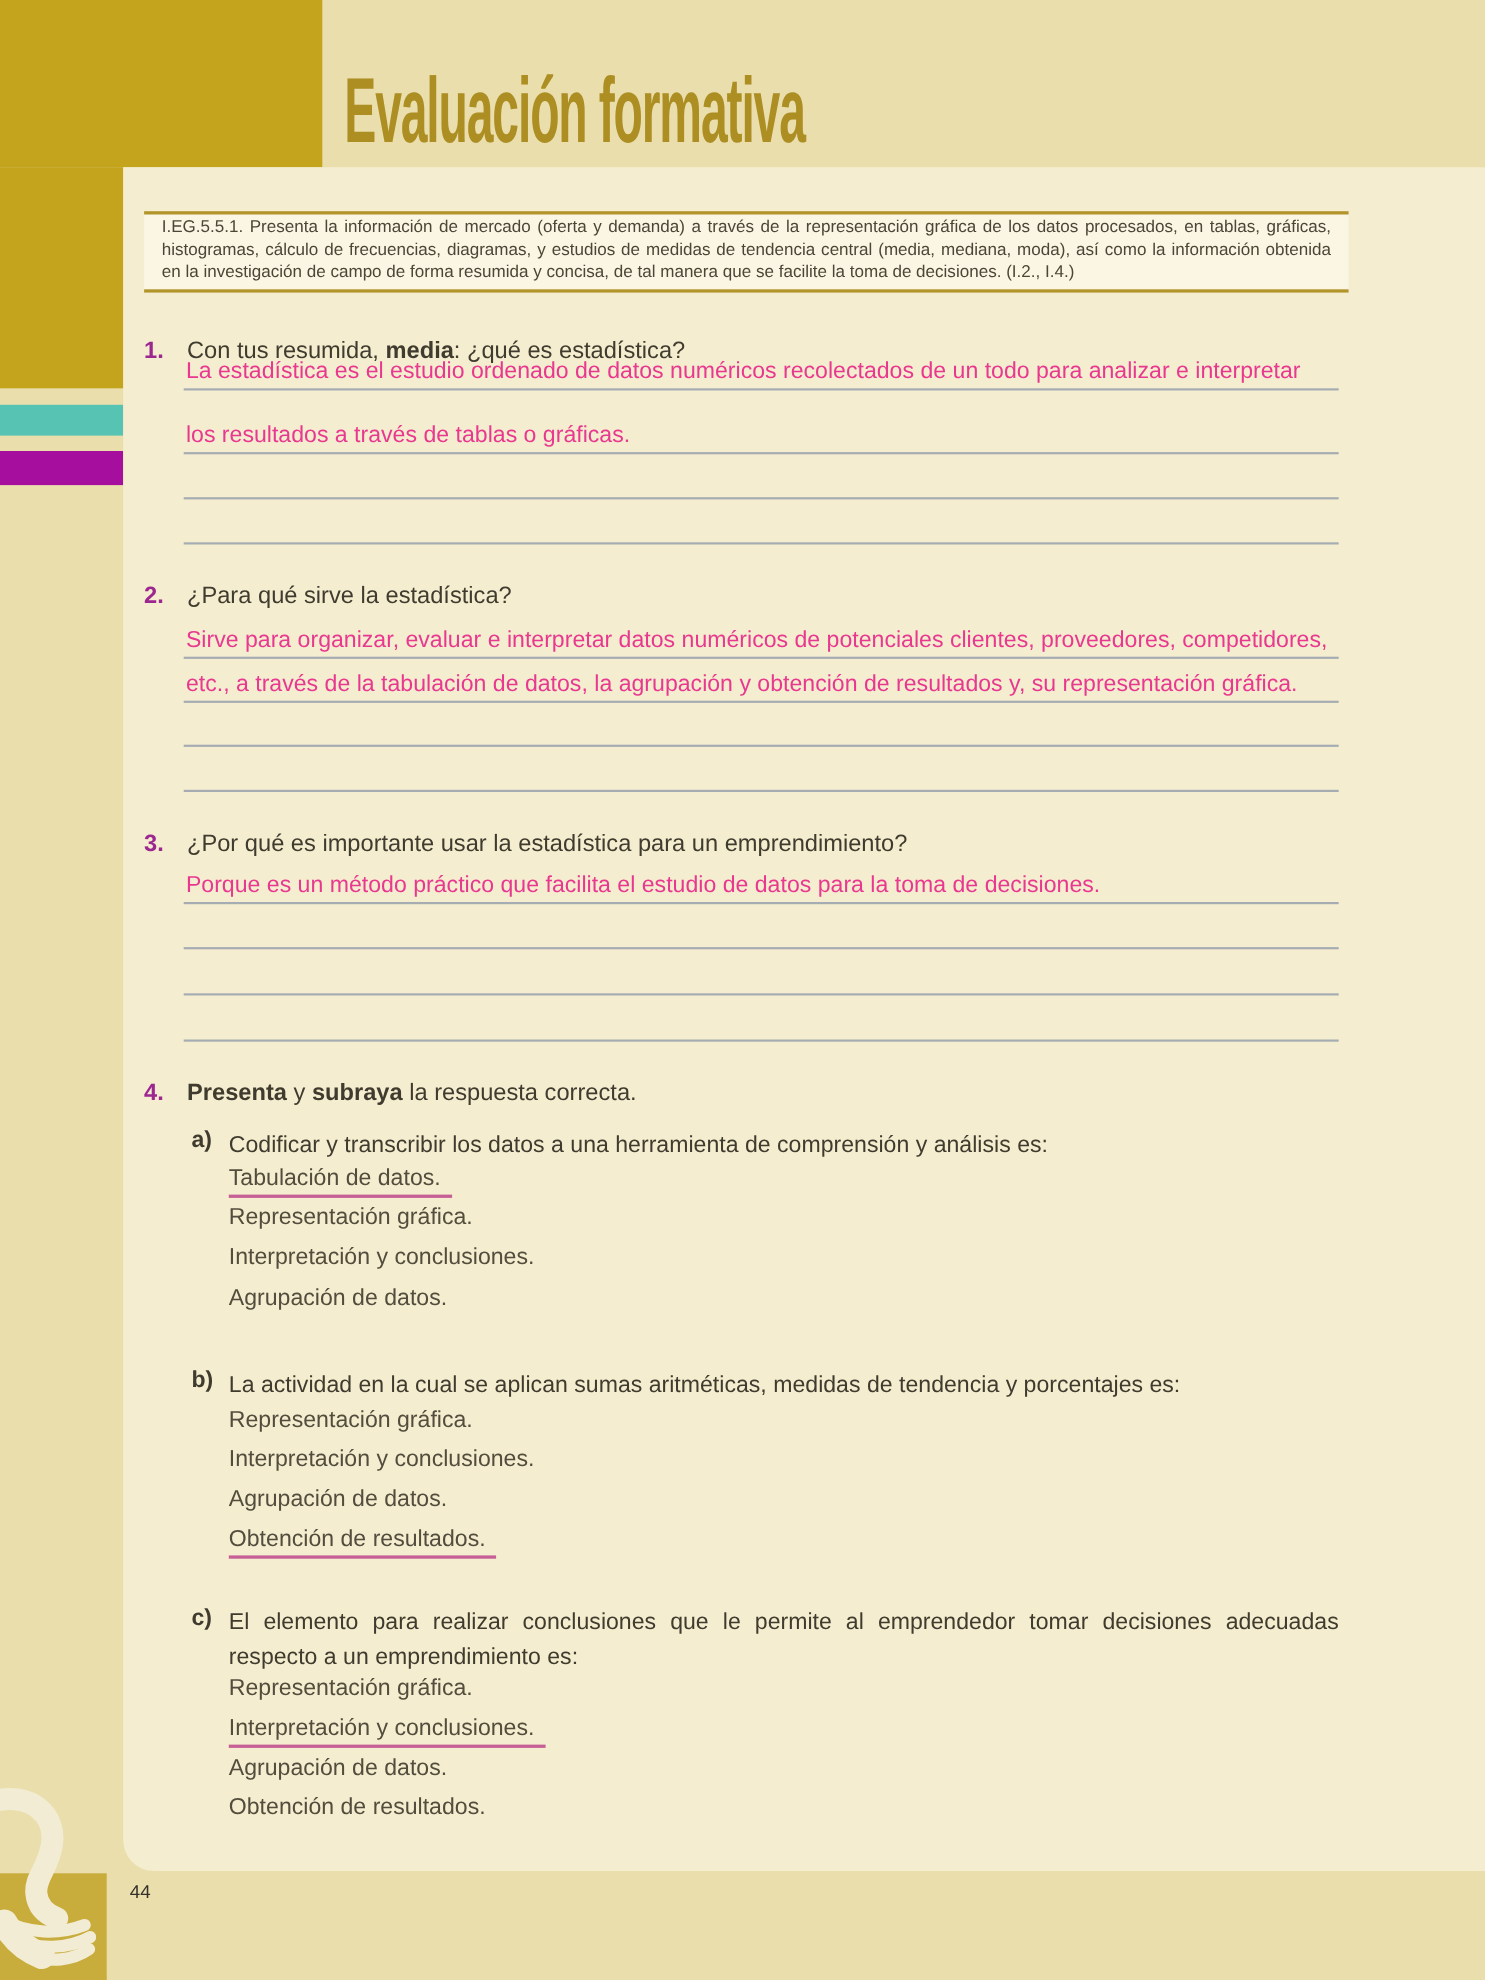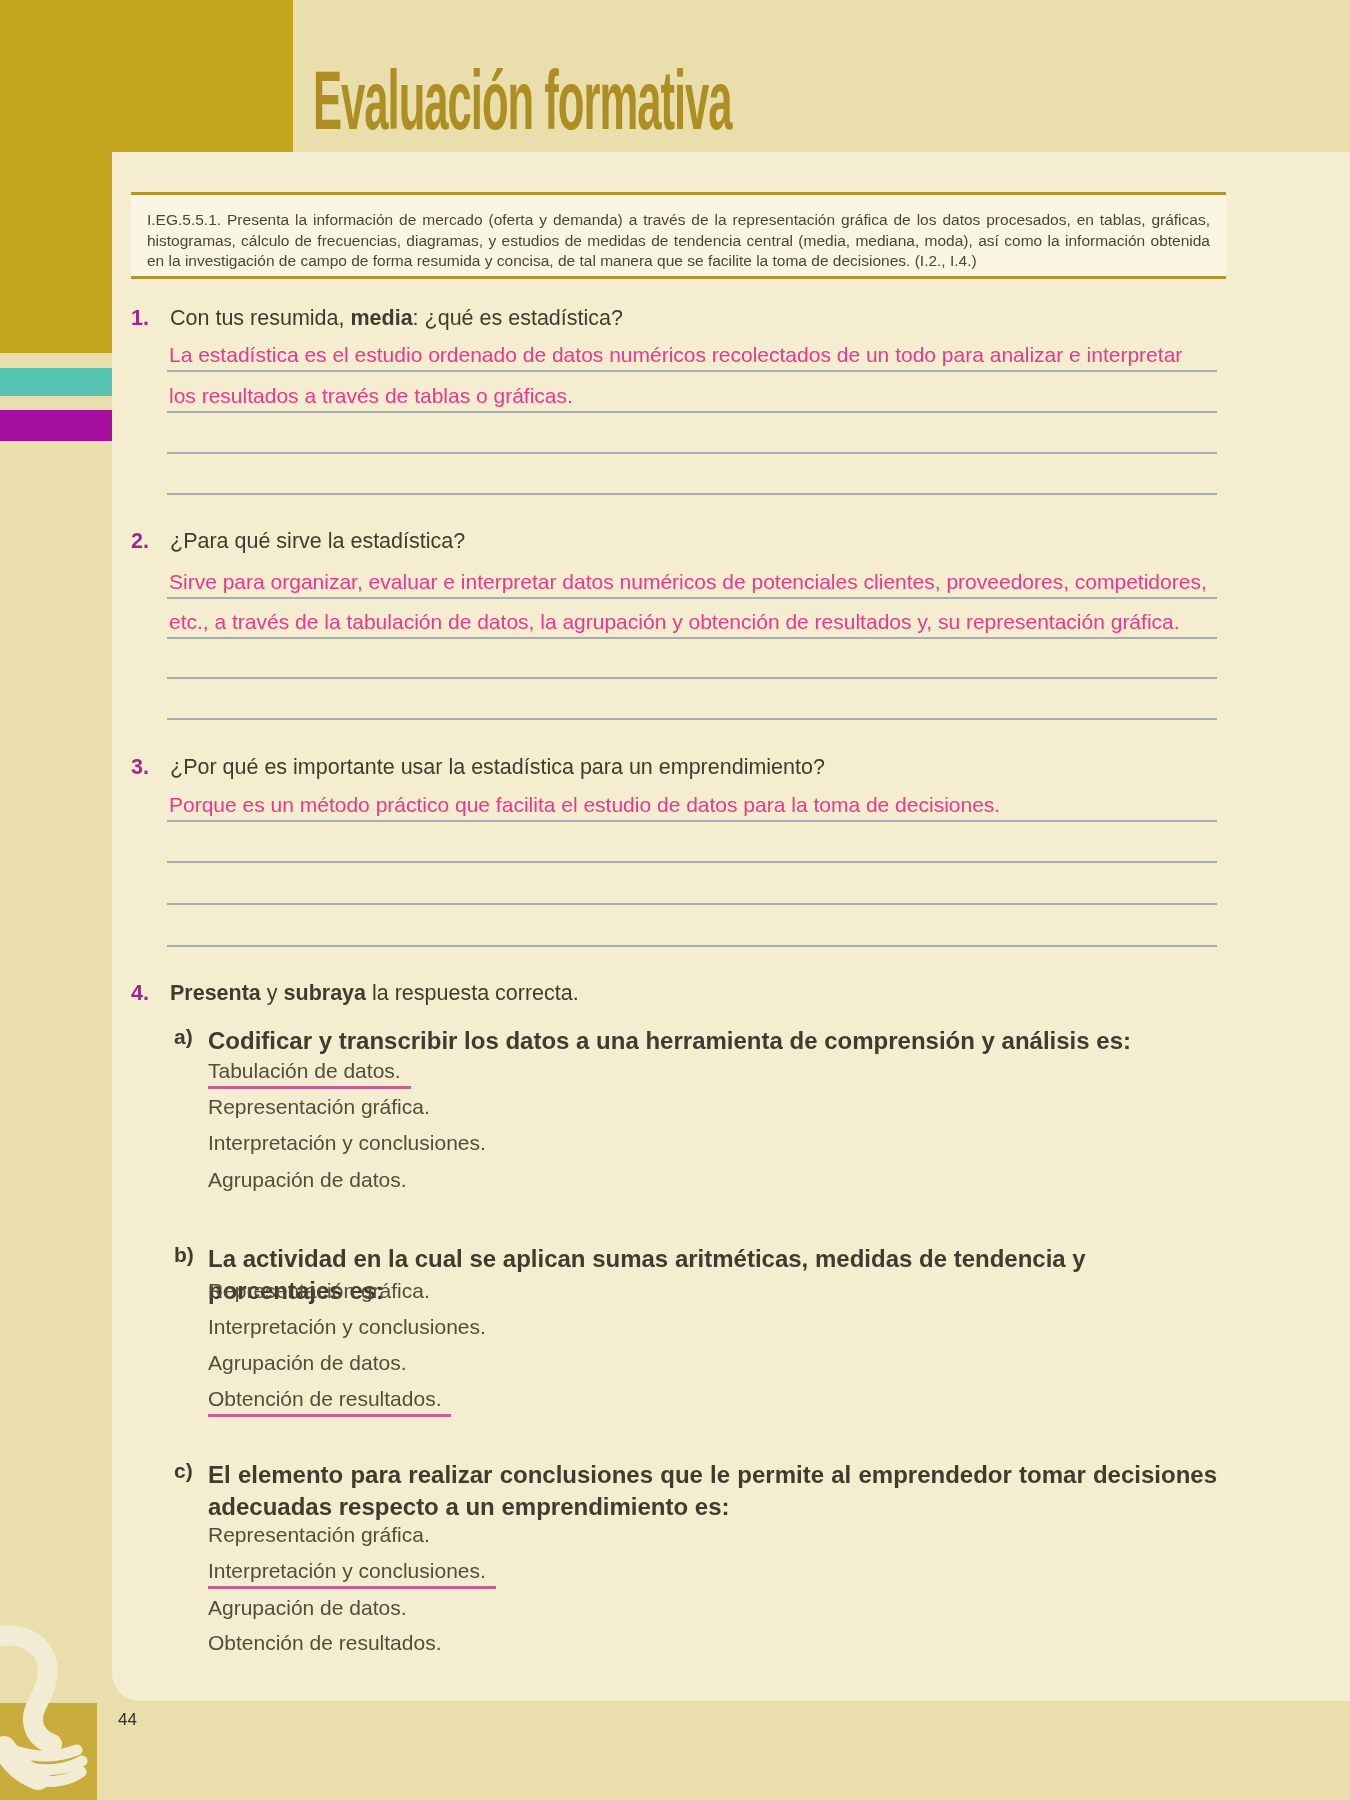--- a/index.html
+++ b/index.html
@@ -24,36 +24,36 @@
   }
 
   .card {
     position:absolute; left:112px; top:152px; width:1238px; height:1549px;
     background:#f5edcf; border-bottom-left-radius:28px;
   }
 
   .std-box {
     position:absolute; left:19px; top:40px; width:1095px; box-sizing:border-box;
     background:#fbf5e4; border-top:3px solid #b2952a; border-bottom:3px solid #b2952a;
-    padding:15px 16px 4px; font-size:15.5px; line-height:20.5px; color:#4c4636;
+    padding:2px 16px 4px; font-size:15.5px; line-height:20.5px; color:#4c4636;
     text-align:justify;
   }
 
   .q { position:absolute; left:19px; font-size:21.5px; color:#3f3b2e; white-space:nowrap; }
   .qnum { display:inline-block; width:39px; font-weight:700; color:#9c2790; }
   .q b { font-weight:700; }
 
   .row { position:absolute; left:55px; width:1050px; height:34px; border-bottom:2px solid #a6adb2; }
   .row span {
     position:absolute; left:2px; bottom:3px;
     font-size:21px; color:#e8388f; white-space:nowrap;
   }
 
   .qletter { position:absolute; left:62px; font-size:21px; font-weight:700; color:#3f3b2e; }
-  .subq    { position:absolute; left:96px; width:1009px; font-size:24px; line-height:32px; color:#3f3b2e;font-weight:bold; }
+  .subq    { position:absolute; left:96px; width:1009px; font-size:21px; line-height:32px; color:#3f3b2e; }
   .subq.justify { text-align:justify; }
   .opt { position:absolute; left:96px; font-size:21px; color:#524d3d; white-space:nowrap; }
   .opt.ul { border-bottom:3px solid #c75f97; padding:0 10px 3px 0; }
 
   .pagenum { position:absolute; left:118px; top:1710px; font-size:17px; color:#35312a; }
 </style>
 </head>
 <body>
 
 <div id="page">
@@ -76,21 +76,21 @@
 
   <h1 class="title">Evaluación formativa</h1>
 
   <div class="card">
 
     <div class="std-box">I.EG.5.5.1. Presenta la información de mercado (oferta y demanda) a través de la representación gráfica de los datos procesados, en tablas, gráficas, histogramas, cálculo de frecuencias, diagramas, y estudios de medidas de tendencia central (media, mediana, moda), así como la información obtenida en la investigación de campo de forma resumida y concisa, de tal manera que se facilite la toma de decisiones. (I.2., I.4.)</div>
 
     <div class="q" style="top:154px">
       <span class="qnum">1.</span><span><span>Con tus resumida, </span><b>media</b><span>: ¿qué es estadística?</span></span>
     </div>
-    <div class="row" style="top:184px">
+    <div class="row" style="top:167px">
         <span>La estadística es el estudio ordenado de datos numéricos recolectados de un todo para analizar e interpretar</span>
       </div>
     <div class="row" style="top:225px">
         <span>los resultados a través de tablas o gráficas.</span>
       </div>
     <div class="row" style="top:266px"></div>
     <div class="row" style="top:307px"></div>
 
     <div class="q" style="top:377px">
       <span class="qnum">2.</span><span>¿Para qué sirve la estadística?</span>

